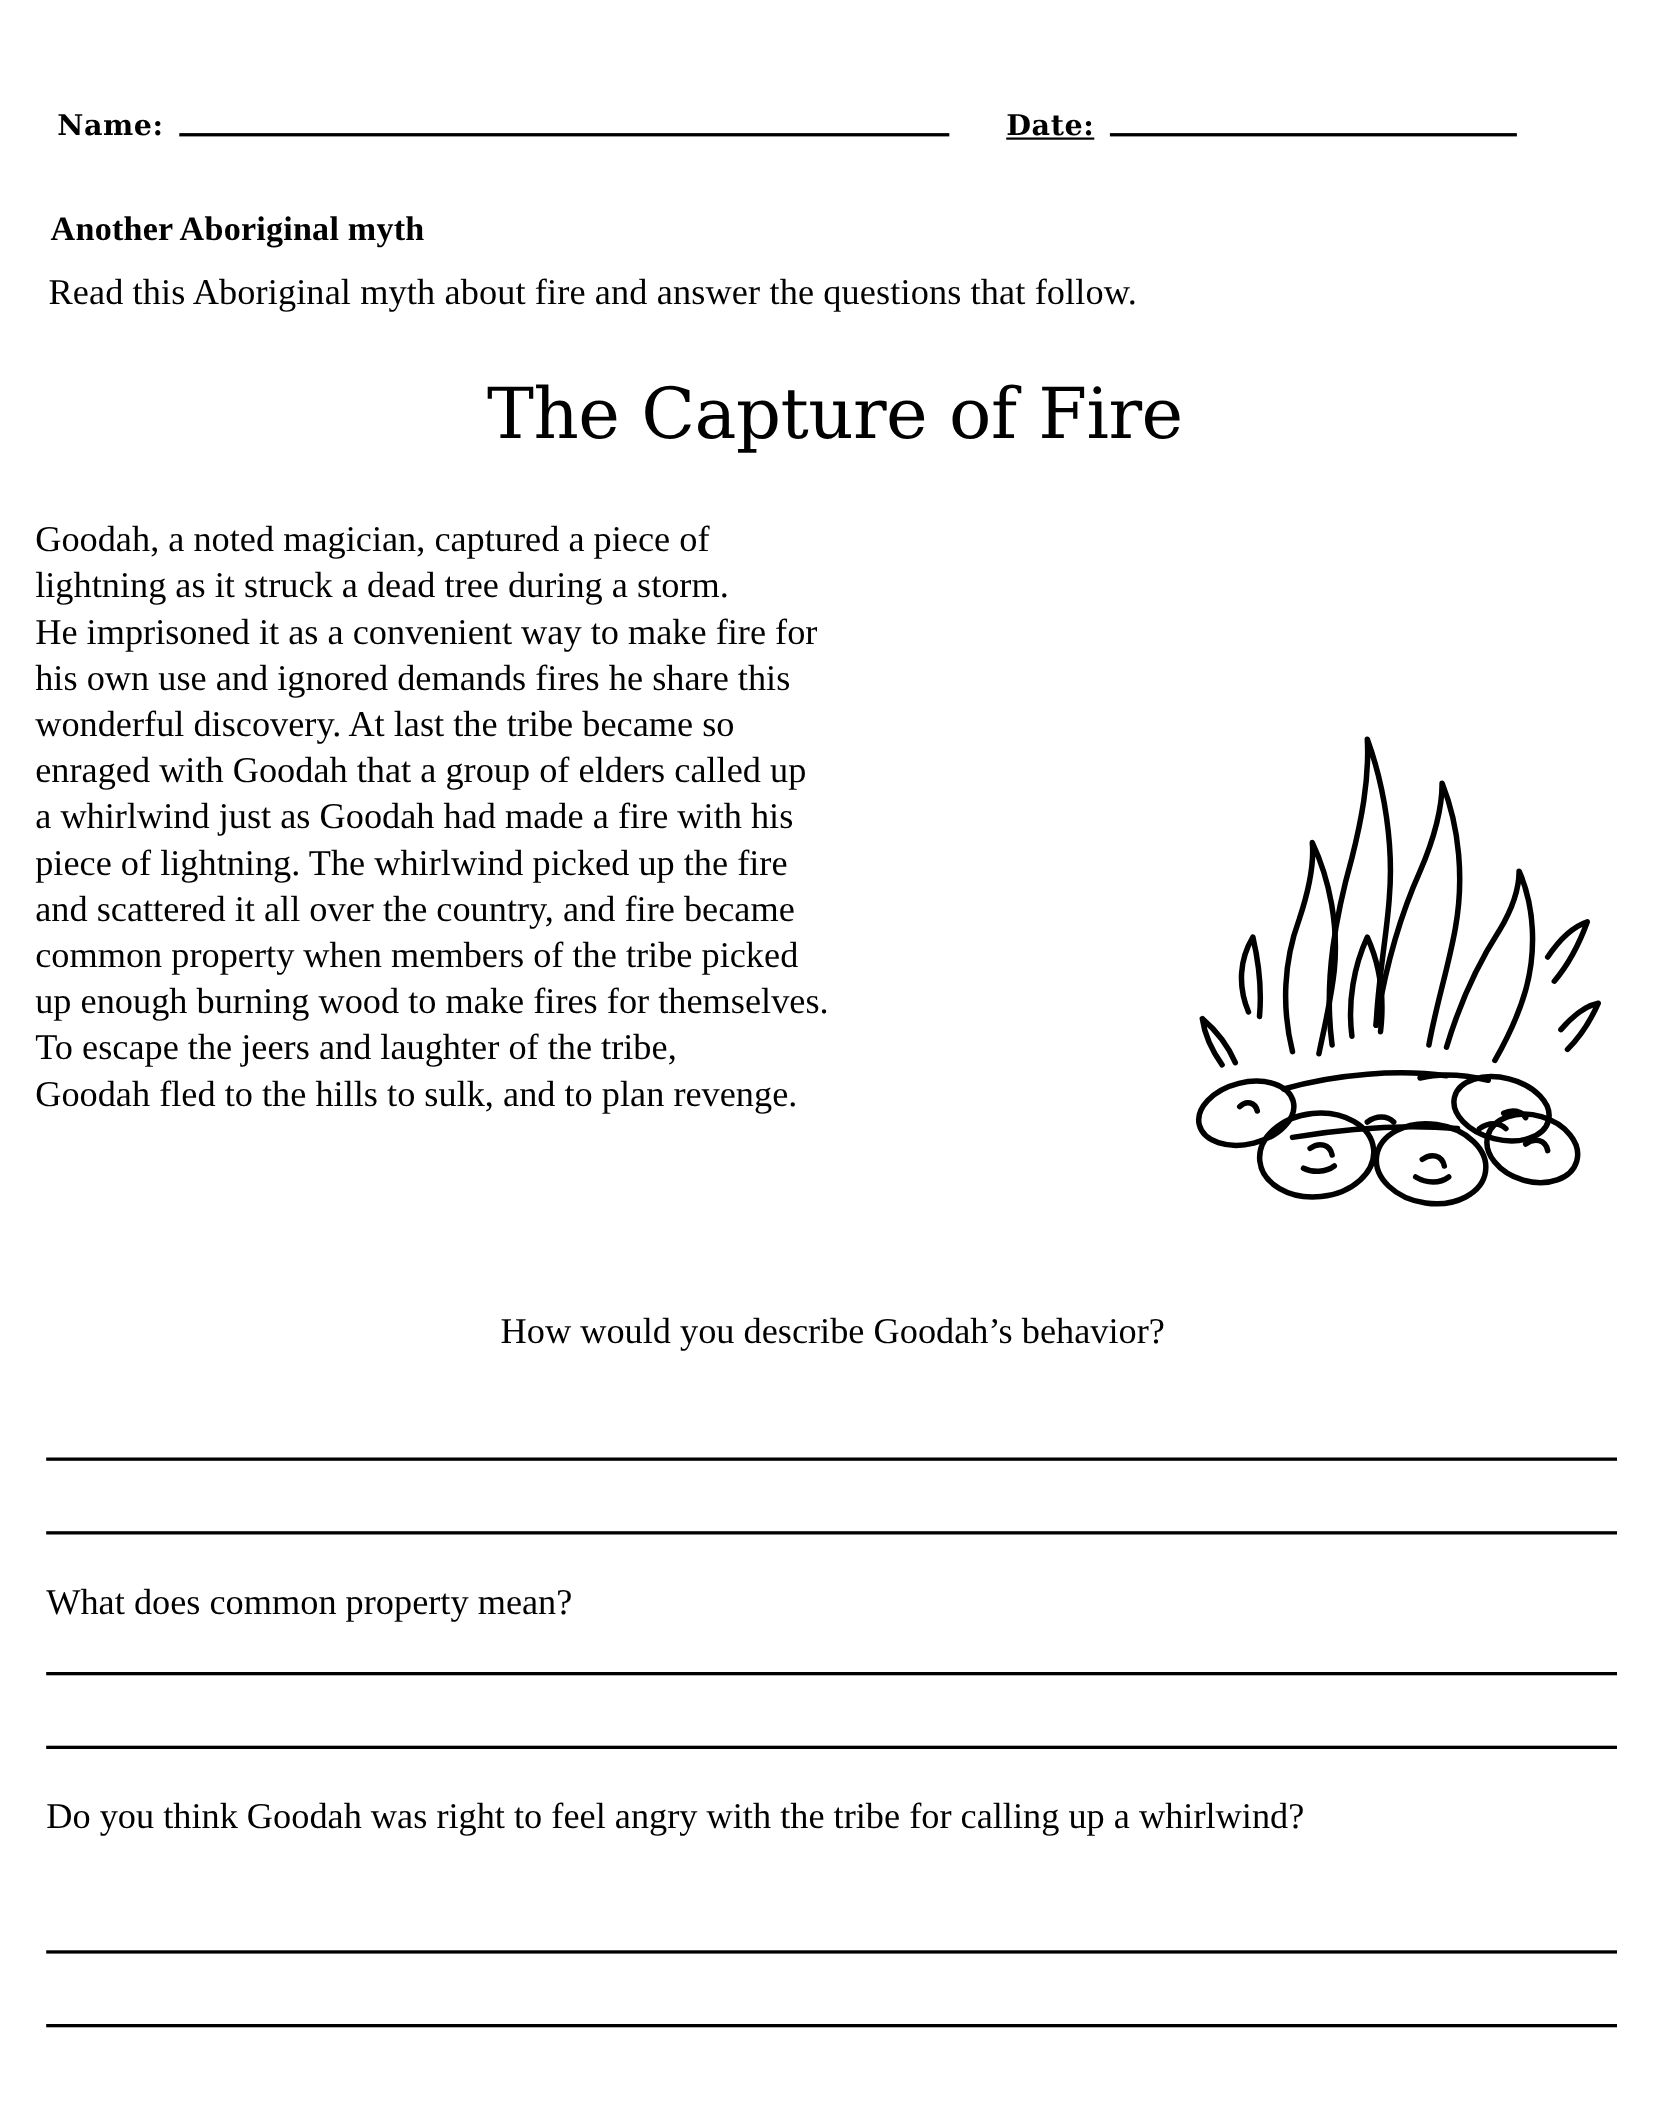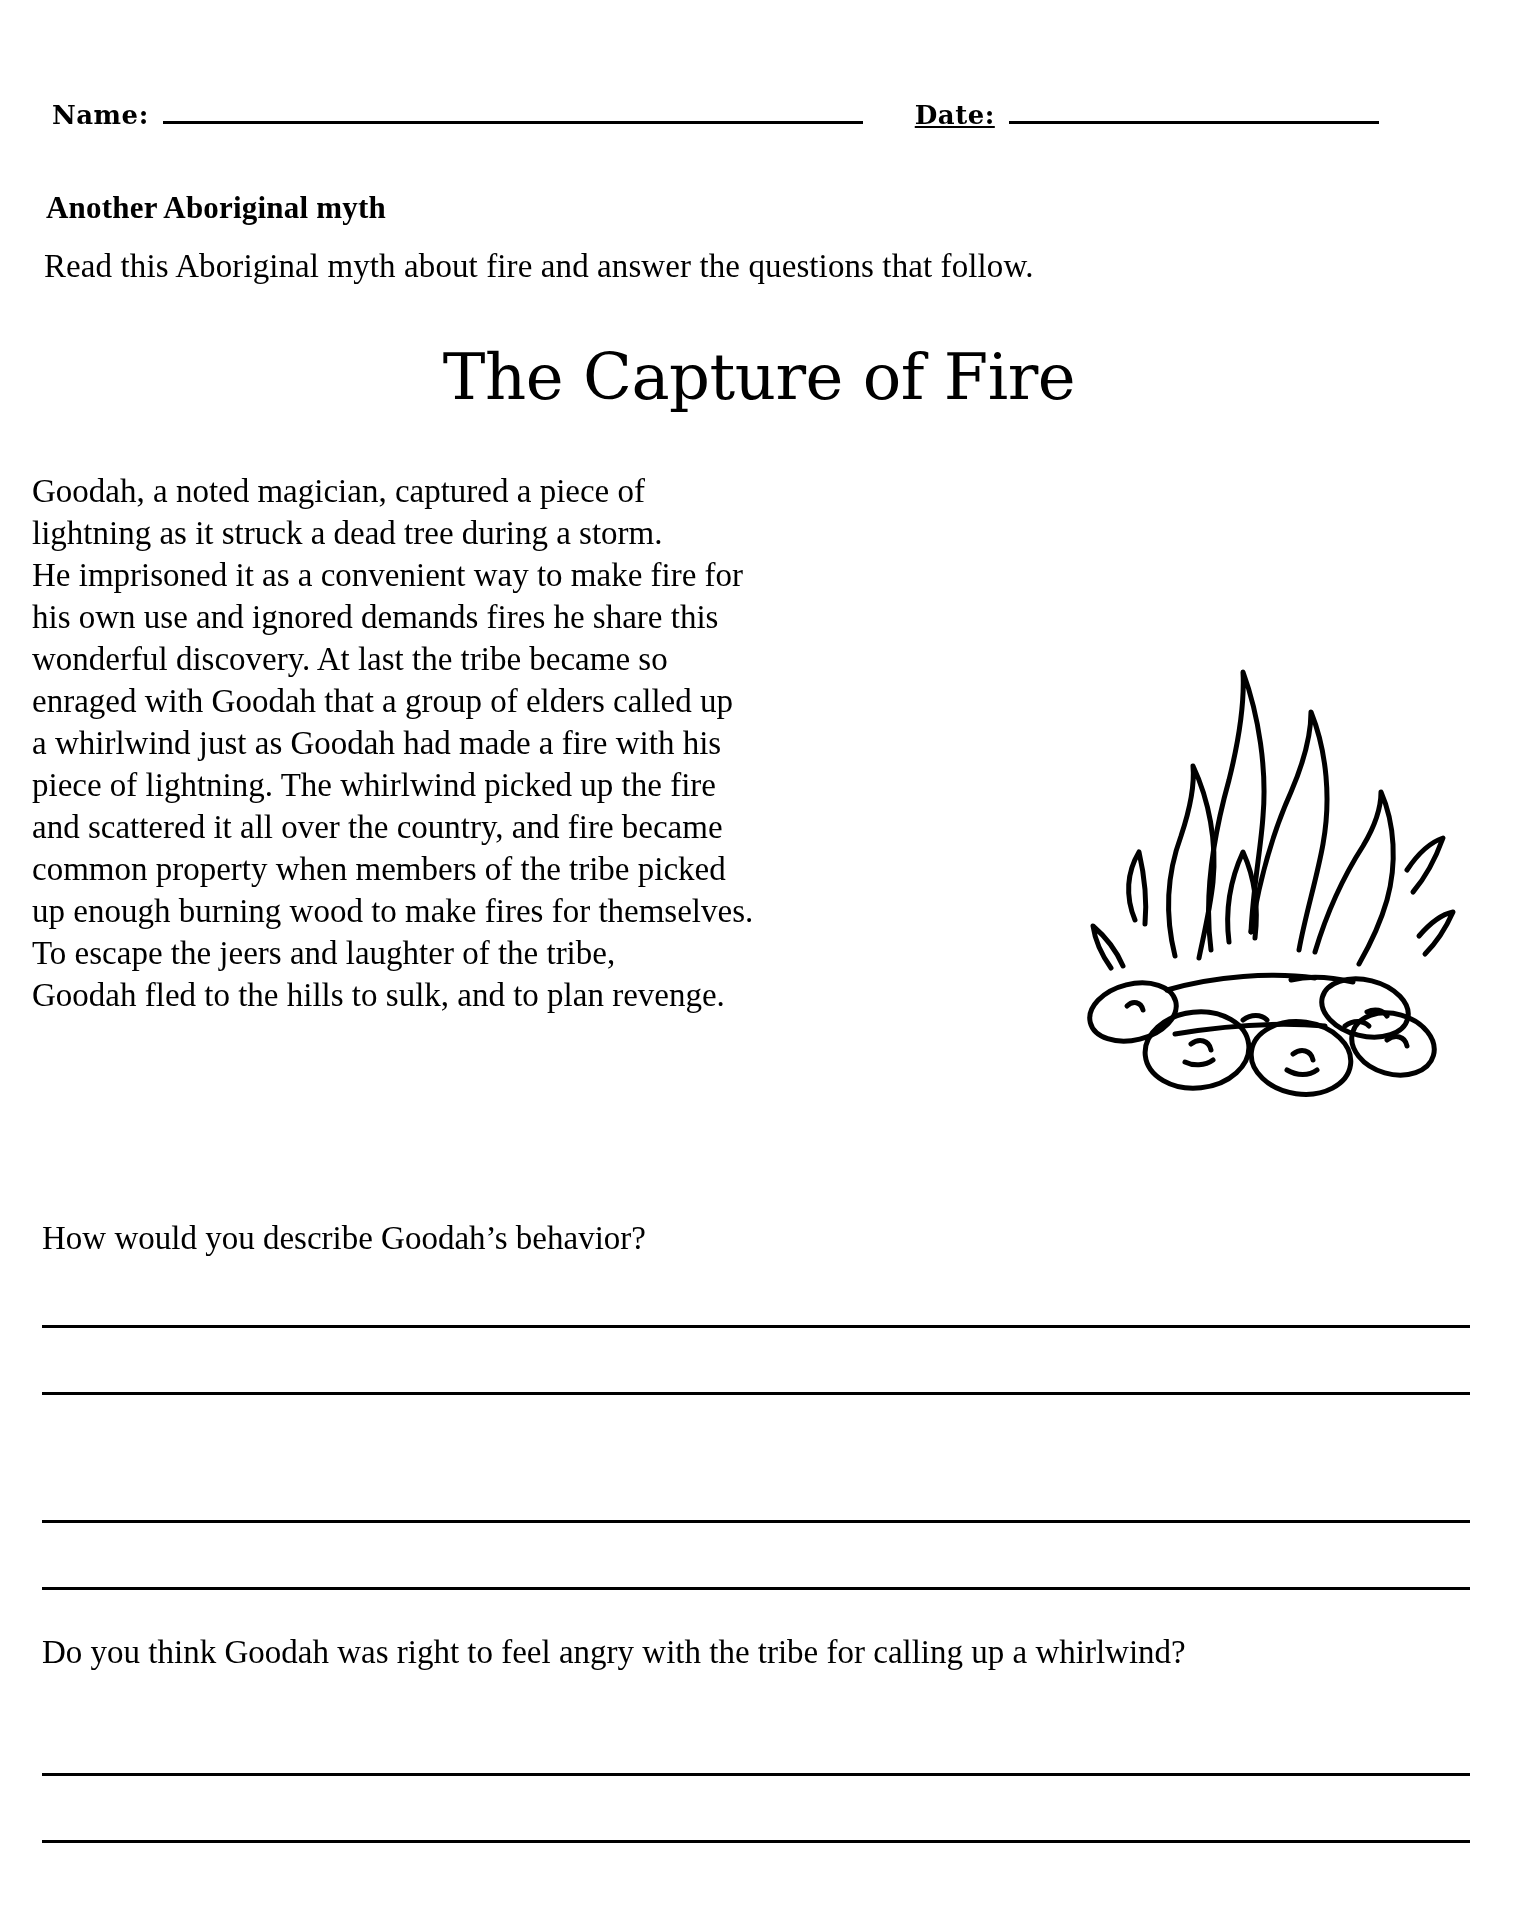--- a/index.html
+++ b/index.html
@@ -108,21 +108,21 @@
 
   
   .question {
     position: absolute;
     left: 42px;
     width: 1430px;
     font-size: 33px;
     line-height: 44px;
     font-family: "Liberation Serif", serif;
   }
-  .q1 { top: 1216px; }
+  .q1 { top: 1189px; text-align: center; }
   .q2 { top: 1435px; }
   .q3 { top: 1630px; }
 
   .answer-line {
     position: absolute;
     left: 42px;
     width: 1428px;
     border-bottom: 3px solid #000;
     height: 0;
   }
@@ -201,20 +201,21 @@
 
       <path d="M228 400 C236 394 246 394 252 400"></path>
       <path d="M330 406 C338 400 348 400 354 406"></path>
     </svg>
   </div>
 
   <div class="question q1">How would you describe Goodah’s behavior?</div>
   <div class="answer-line al-1"></div>
   <div class="answer-line al-2"></div>
 
+  <div class="question q2">What does common property mean?</div>
   <div class="answer-line al-3"></div>
   <div class="answer-line al-4"></div>
 
   <div class="question q3">Do you think Goodah was right to feel angry with the tribe for calling up a whirlwind?</div>
   <div class="answer-line al-5"></div>
   <div class="answer-line al-6"></div>
 
 </div>
 
 </body></html>

